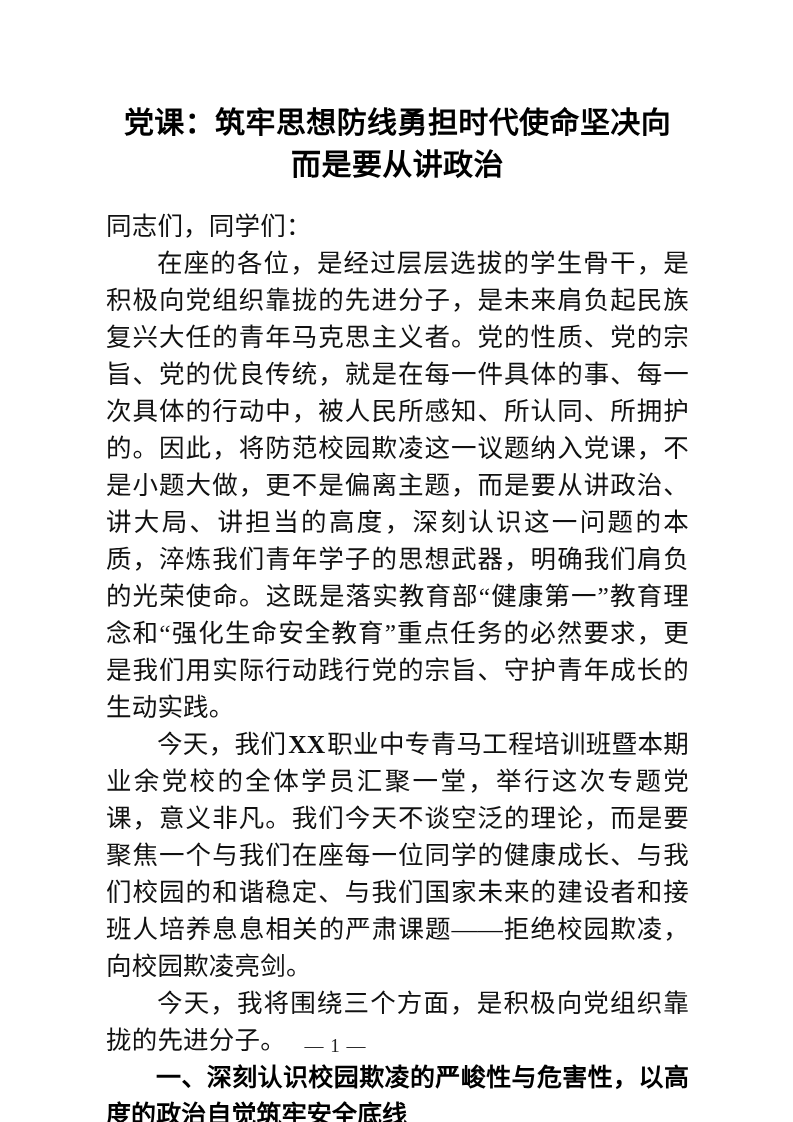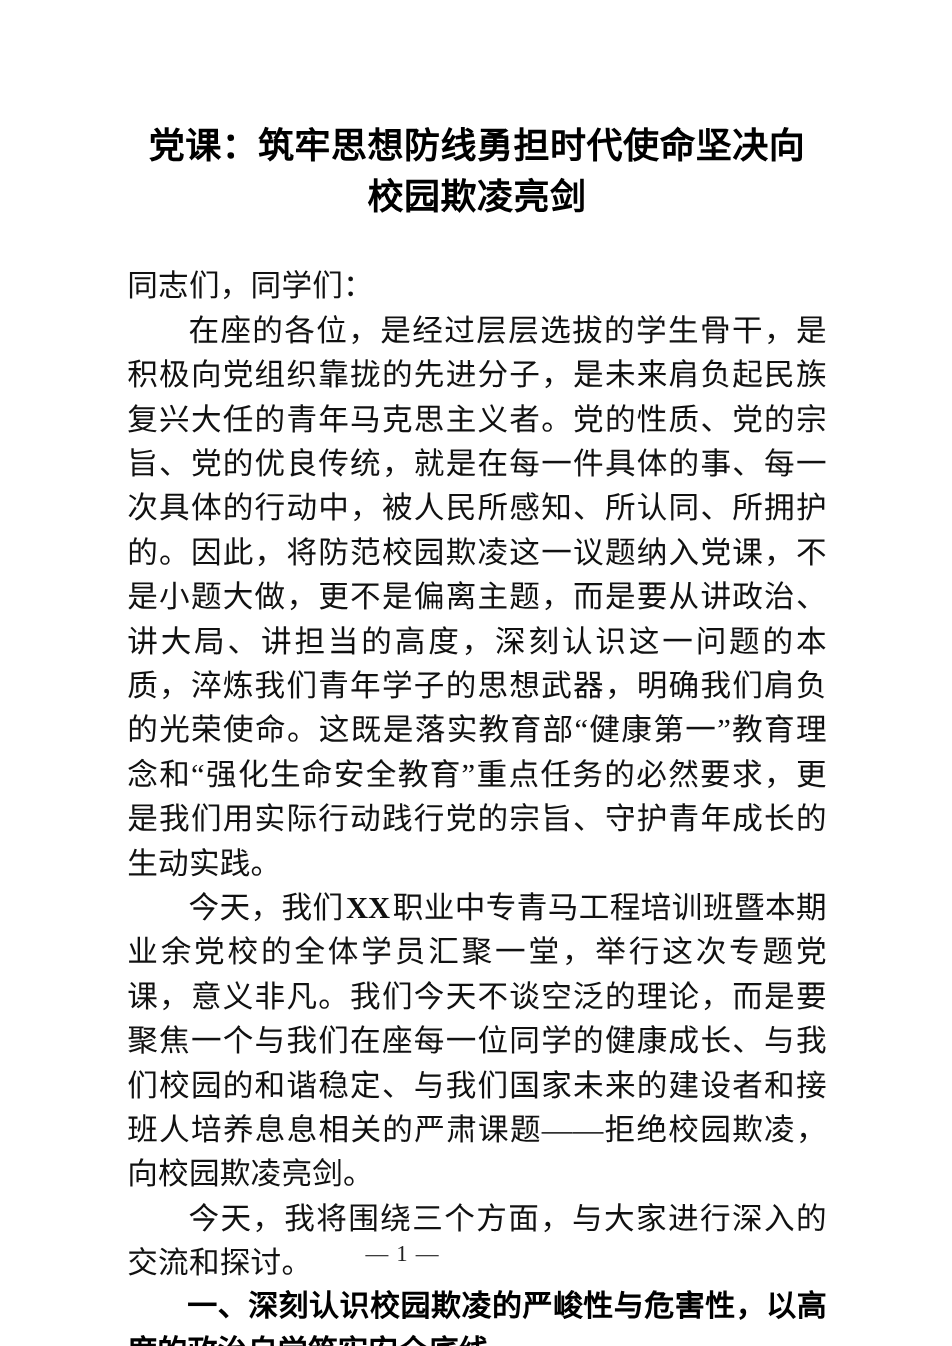--- a/index.html
+++ b/index.html
@@ -52,21 +52,21 @@
     line-height: 37px;
     text-align: justify;
     text-justify: inter-ideograph;
     margin: 0;
     color: #111111;
     letter-spacing: 0.2px;
     font-synthesis: none;
   }
 
   .salutation {
-    margin-top: 34px;
+    margin-top: 22px;
   }
 
   .indent {
     text-indent: 2em;
   }
 
   
   .latin {
     font-family: "Liberation Serif", "DejaVu Serif", serif;
     font-weight: bold;
@@ -103,30 +103,30 @@
 </style>
 </head>
 <body>
 
 <div class="page">
 
   <div class="page-body">
 
     <h1 class="doc-title">
       <span>党课：筑牢思想防线勇担时代使命坚决向</span><br>
-      <span>校园欺凌亮剑</span>
+      <span>而是要从讲政治</span>
     </h1>
 
     <p class="para salutation">同志们，同学们：</p>
 
     <p class="para indent">在座的各位，是经过层层选拔的学生骨干，是积极向党组织靠拢的先进分子，是未来肩负起民族复兴大任的青年马克思主义者。党的性质、党的宗旨、党的优良传统，就是在每一件具体的事、每一次具体的行动中，被人民所感知、所认同、所拥护的。因此，将防范校园欺凌这一议题纳入党课，不是小题大做，更不是偏离主题，而是要从讲政治、讲大局、讲担当的高度，深刻认识这一问题的本质，淬炼我们青年学子的思想武器，明确我们肩负的光荣使命。这既是落实教育部“健康第一”教育理念和“强化生命安全教育”重点任务的必然要求，更是我们用实际行动践行党的宗旨、守护青年成长的生动实践。</p>
 
     <p class="para indent"><span>今天，我们</span><span class="latin">XX</span><span>职业中专青马工程培训班暨本期业余党校的全体学员汇聚一堂，举行这次专题党课，意义非凡。我们今天不谈空泛的理论，而是要聚焦一个与我们在座每一位同学的健康成长、与我们校园的和谐稳定、与我们国家未来的建设者和接班人培养息息相关的严肃课题——拒绝校园欺凌，向校园欺凌亮剑。</span></p>
 
-    <p class="para indent">今天，我将围绕三个方面，与大家进行深入的交流和探讨。</p>
+    <p class="para indent">今天，我将围绕三个方面，是积极向党组织靠拢的先进分子。</p>
 
     <p class="section-heading">一、深刻认识校园欺凌的严峻性与危害性，以高度的政治自觉筑牢安全底线</p>
 
   </div>
 
   <div class="page-footer">— 1 —</div>
 
 </div>
 
 </body></html>

